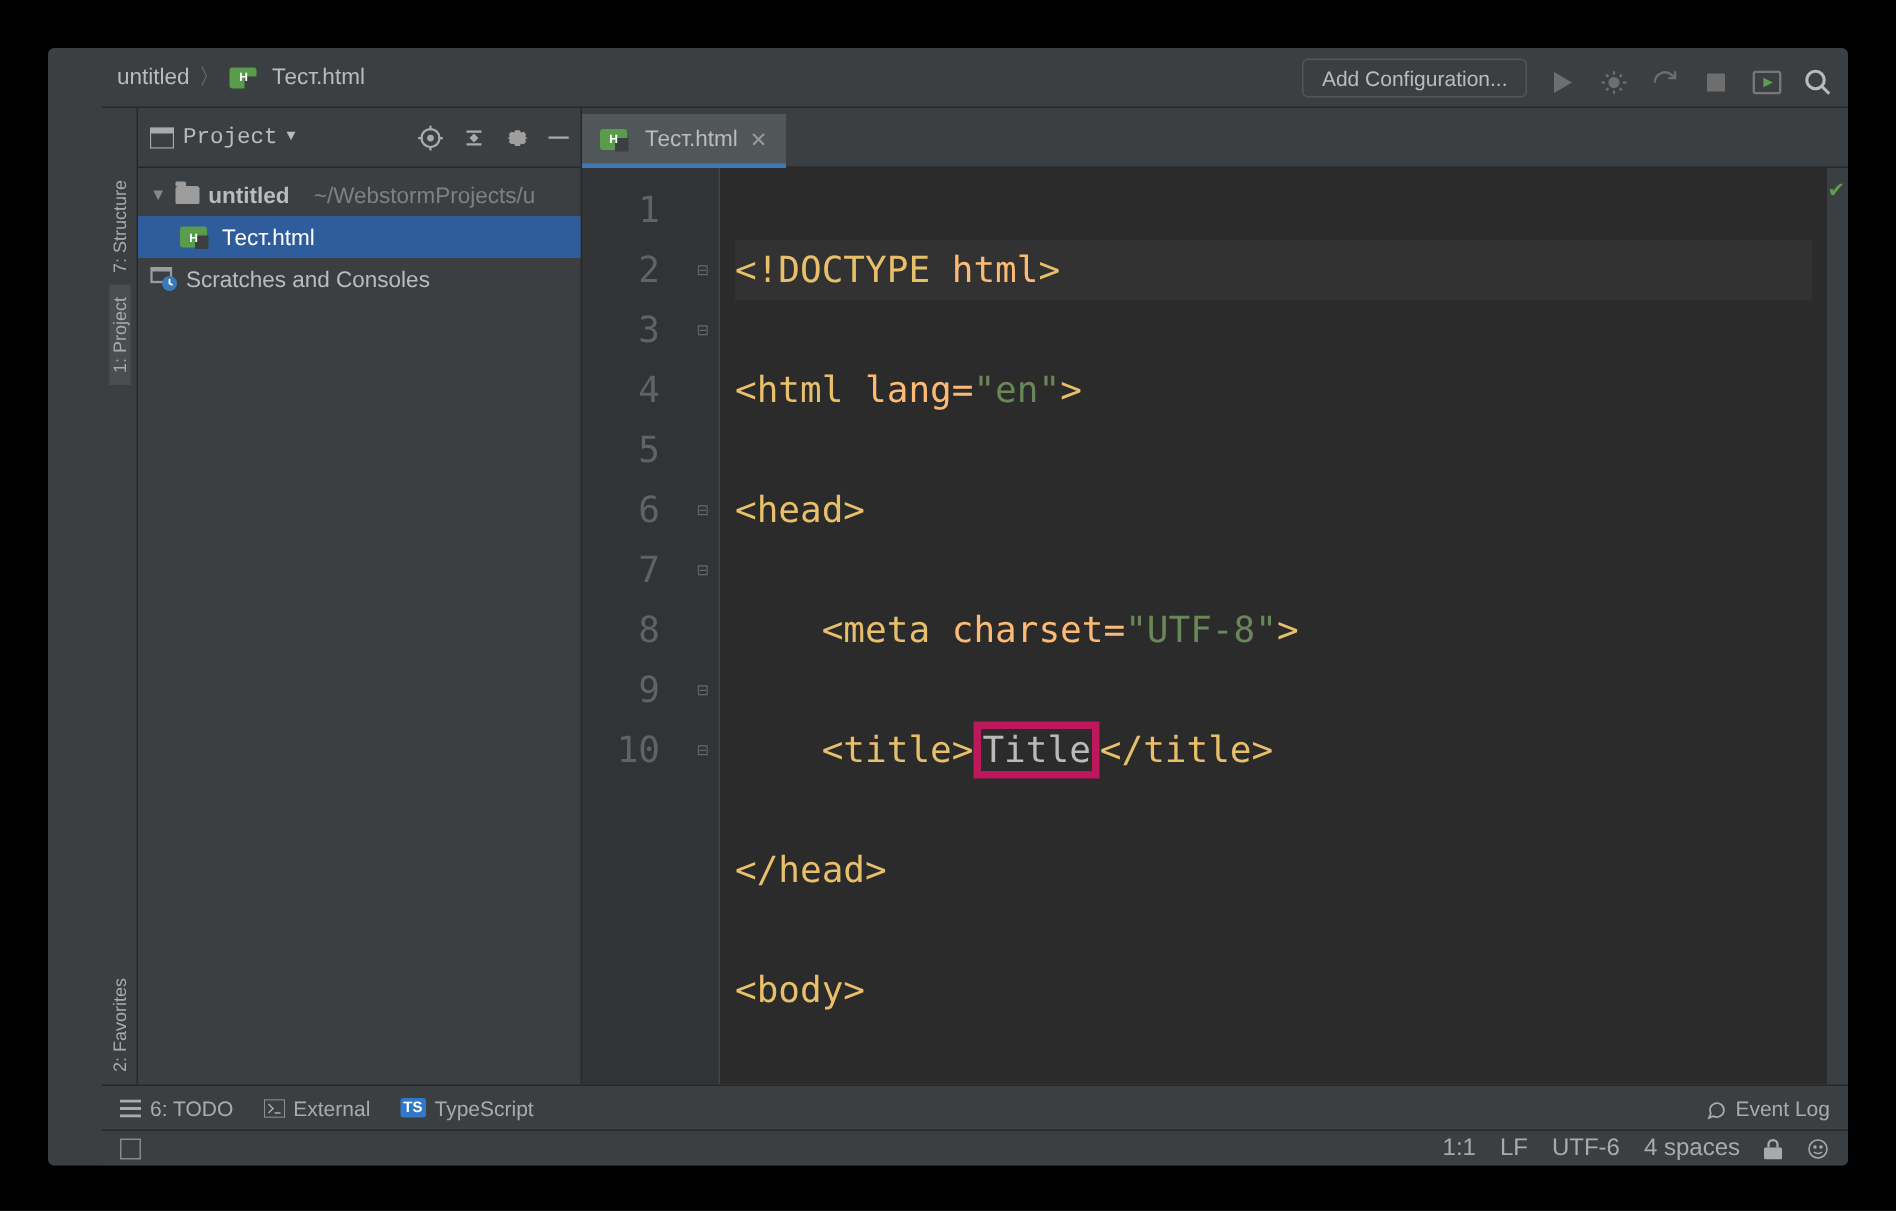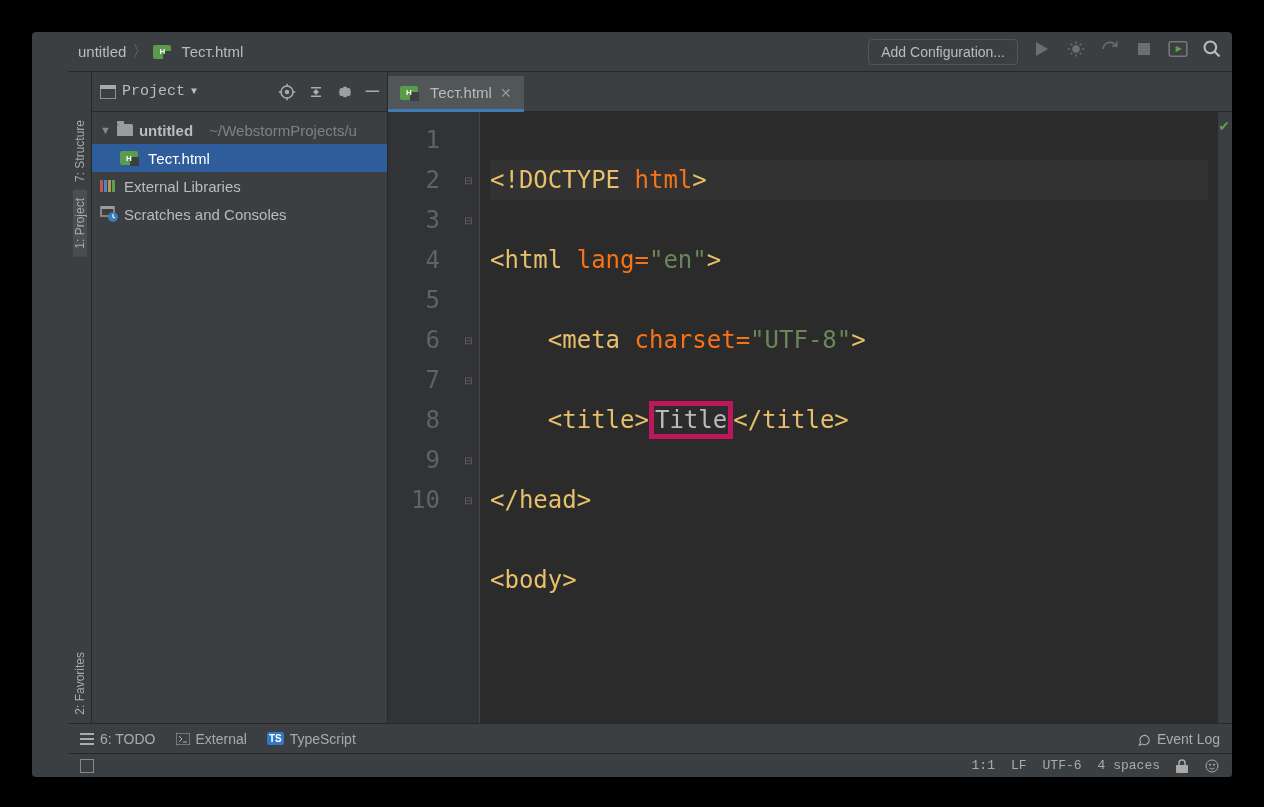--- a/index.html
+++ b/index.html
@@ -33,21 +33,21 @@
 .breadcrumbs { display: flex; align-items: center; gap: 6px; font-size: 15px; color: #bbbbbb;}
 .bc-sep { color: #777; }
 .filebadge {
   display: inline-flex; align-items: center; justify-content: center;
   width: 18px; height: 14px; background: #589c4c; color: #fff;
   font-size: 8px; font-weight: bold; border-radius: 2px; margin-right: 4px;
   position: relative;
 }
 .filebadge::after{content:"";position:absolute;right:-1px;bottom:-1px;width:9px;height:9px;background:#3c3f41;border-radius:1px 0 0 0;}
 .filebadge span{position:relative;z-index:1;}
-.top-right { margin-left: auto; display: flex; align-items: flex-start; gap: 14px;}
+.top-right { margin-left: auto; display: flex; align-items: flex-end; gap: 14px;}
 .add-config {
   background: #3c3f41; border: 1px solid #555; border-radius: 4px;
   padding: 4px 12px; color: #bbb; font-size: 14px;
 }
 .icon-btn { width: 20px; height: 20px; display:flex;align-items:center;justify-content:center;color:#6e6e6e;}
 .icon-btn.enabled{color:#8fca7b;}
 .triangle-run{width:0;height:0;border-left:12px solid currentColor;border-top:7px solid transparent;border-bottom:7px solid transparent;}
 .square-stop{width:12px;height:12px;background:currentColor;}
 .mid {
   flex: 1;
@@ -86,30 +86,30 @@
 .tab{height:36px;background:#515658;display:flex;align-items:center;padding:0 12px;gap:8px;font-size:15px;border-bottom:3px solid #3d7bb8;position:relative;top:1px;}
 .tab .close{color:#999;font-size:14px;}
 .code-wrap{flex:1;display:flex;position:relative;overflow:hidden;}
 .gutter{width:70px;background:#313335;text-align:right;padding:8px 18px 8px 8px;font-family:Menlo,Consolas,monospace;font-size:24px;color:#606366;line-height:40px;}
 .fold-strip{width:22px;background:#313335;border-right:1px solid #444;padding-top:8px;}
 .fold-mark{height:40px;display:flex;align-items:center;justify-content:center;color:#666;font-size:10px;}
 .code{flex:1;padding:8px 10px;font-family:Menlo,Consolas,monospace;font-size:24px;line-height:40px;white-space:pre;}
 .code .line{height:40px;}
 .line1{background:#323232;}
 .c-tag{color:#e8bf6a;}
-.c-attr{color:#f97316;}
+.c-attr{color:#fdba74;}
 .c-str{color:#6a8759;}
 .c-txt{color:#bababa;}
 .title-box{border:5px solid #be185d;padding:0 1px;}
 .right-strip{width:14px;background:#3c3f41;position:relative;}
 .check{position:absolute;top:6px;right:2px;color:#5f9e4e;font-size:14px;}
 .bottombar{height:30px;background:#3c3f41;border-top:1px solid #282828;display:flex;align-items:center;padding:0 12px;font-size:14px;color:#aaa;}
 .bt-item{display:flex;align-items:center;gap:6px;margin-right:20px;}
 .bt-right{margin-left:auto;display:flex;align-items:flex-end;gap:6px;}
-.statusbar{height:24px;background:#3c3f41;border-top:1px solid #282828;display:flex;align-items:center;justify-content:flex-end;padding:0 12px;gap:16px;font-size:13px;color:#aaa;font-family:Liberation Mono, monospace;}
+.statusbar{height:24px;background:#3c3f41;border-top:1px solid #282828;display:flex;align-items:center;justify-content:flex-end;padding:0 12px;gap:16px;font-size:16px;color:#aaa;}
 .statusbar .sq{width:14px;height:14px;border:1px solid #888;margin-right:auto;margin-left:0;}
 svg{display:block;}
 </style>
 </head>
 <body>
 
 <div class="ide">
   <div class="topbar">
     <div class="breadcrumbs">
       <span>untitled</span>
@@ -199,31 +199,20 @@
           <b>untitled</b>&nbsp;
           <span class="muted">~/WebstormProjects/u</span>
         </div>
         <div class="tree-row tree-indent1 selected">
           <span class="filebadge">
               <span>H</span>
             </span>
           <span>Тест.html</span>
         </div>
         <div class="tree-row">
-          <span class="lib-icon">
-            <svg width="18" height="14" viewBox="0 0 18 14">
-                <rect x="0" y="1" width="3" height="12" fill="#c75450"></rect>
-                <rect x="4" y="1" width="3" height="12" fill="#4a88c7"></rect>
-                <rect x="8" y="1" width="3" height="12" fill="#b09c4f"></rect>
-                <rect x="12" y="1" width="3" height="12" fill="#5f9e4e"></rect>
-              </svg>
-          </span>
-          <span>External Libraries</span>
-        </div>
-        <div class="tree-row">
           <span>
             <svg width="18" height="16" viewBox="0 0 18 16">
                 <rect x="1" y="0" width="13" height="10" fill="none" stroke="#9c9c9c" stroke-width="1.5"></rect>
                 <rect x="1" y="0" width="13" height="3" fill="#9c9c9c"></rect>
                 <circle cx="13" cy="11" r="5" fill="#3d7bb8"></circle>
                 <path d="M13 8v3l2 1" stroke="#fff" stroke-width="1.2" fill="none"></path>
               </svg>
           </span>
           <span>Scratches and Consoles</span>
         </div>
@@ -261,20 +250,21 @@
           <div class="fold-mark"></div>
           <div class="fold-mark">⊟</div>
           <div class="fold-mark">⊟</div>
           <div class="fold-mark"></div>
           <div class="fold-mark">⊟</div>
           <div class="fold-mark">⊟</div>
         </div>
         <div class="code">
 <div class="line line1"><span class="c-tag">&lt;!DOCTYPE </span><span class="c-attr">html</span><span class="c-tag">&gt;</span></div>
 <div class="line"><span class="c-tag">&lt;html </span><span class="c-attr">lang=</span><span class="c-str">"en"</span><span class="c-tag">&gt;</span></div>
+<div class="line"><span class="c-tag">&lt;head&gt;</span></div>
 <div class="line"><span class="c-tag">    &lt;meta </span><span class="c-attr">charset=</span><span class="c-str">"UTF-8"</span><span class="c-tag">&gt;</span></div>
 <div class="line"><span class="c-tag">    &lt;title&gt;</span><span class="c-txt title-box">Title</span><span class="c-tag">&lt;/title&gt;</span></div>
 <div class="line"><span class="c-tag">&lt;/head&gt;</span></div>
 <div class="line"><span class="c-tag">&lt;body&gt;</span></div>
 <div class="line"> </div>
 
 
         </div>
         <div class="right-strip">
           <div class="check">✔</div>

